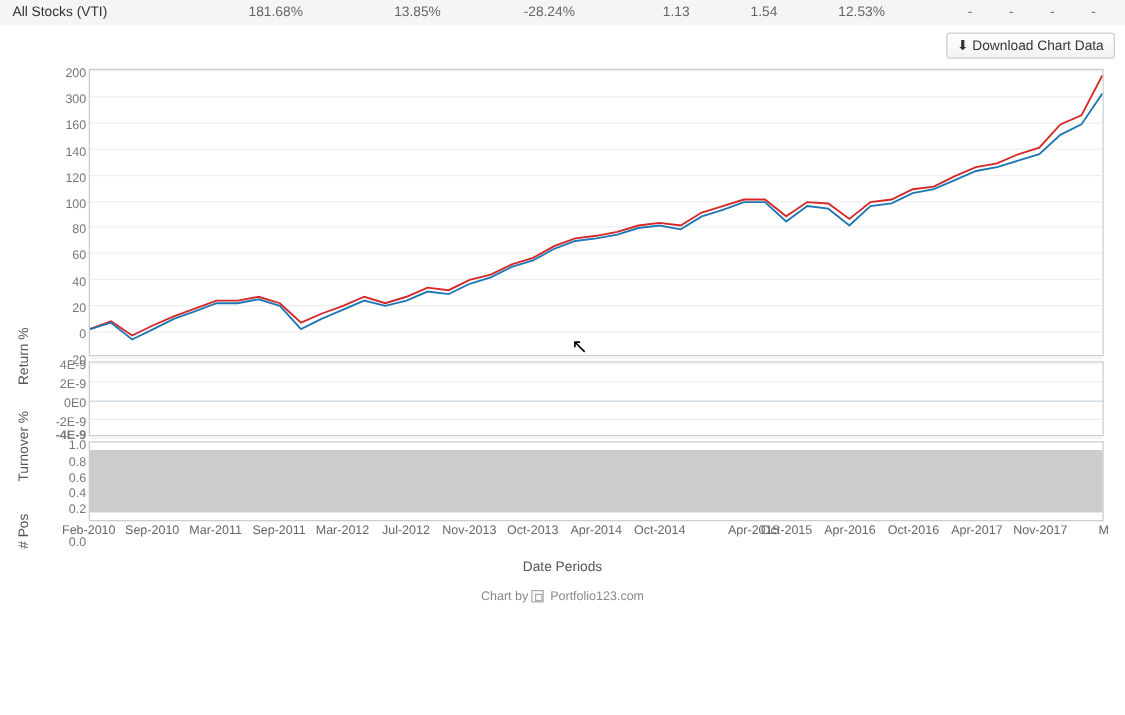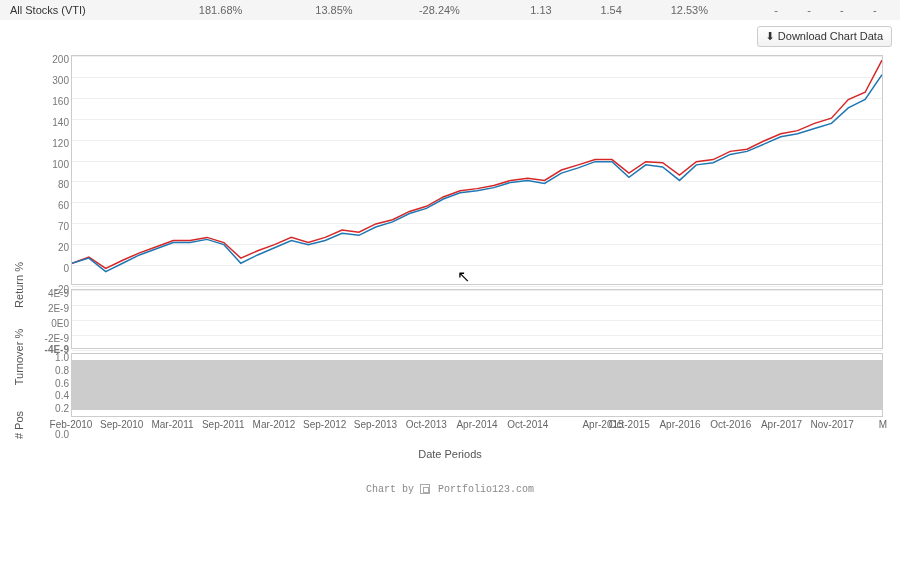--- a/index.html
+++ b/index.html
@@ -112,22 +112,21 @@
 .xlabel {
   text-align: center;
   font-size: 11px;
   color: #555;
   margin-top: 15px;
 }
 .attribution {
   text-align: center;
   font-size: 10px;
   color: #888;
-  margin-top: 24px;
-  font-family: Liberation Mono, monospace;
+  margin-top: 12px;
 }
 .attribution .logo {
   display: inline-block;
   width: 10px; height: 10px;
   border: 1px solid #aaa;
   vertical-align: middle;
   margin-right: 2px;
   position: relative;
 }
 .attribution .logo::before {
@@ -178,21 +177,21 @@
 
 <div class="chart-wrap">
 
   <span class="cursor-icon">↖</span>
 
   <div class="ylabel" style="top:230px">Return %</div>
   <div class="yticks" id="yticks-return" style="top:4px;height:230px">
       <div style="top: 230px;">-20</div>
       <div style="top: 209.091px;">0</div>
       <div style="top: 188.182px;">20</div>
-      <div style="top: 167.273px;">70</div>
+      <div style="top: 167.273px;">40</div>
       <div style="top: 146.364px;">60</div>
       <div style="top: 125.455px;">80</div>
       <div style="top: 104.545px;">100</div>
       <div style="top: 83.6364px;">120</div>
       <div style="top: 62.7273px;">140</div>
       <div style="top: 41.8182px;">160</div>
       <div style="top: 20.9091px;">300</div>
       <div style="top: 0px;">200</div>
     </div>
   <div class="panel" id="panel-return">
@@ -247,22 +246,22 @@
   <div class="panel" id="panel-pos">
     <div class="pos-bar"></div>
   </div>
 
   <div class="xticks" id="xticks">
       <span style="left: 0px;">Feb-2010</span>
       <span style="left: 50.75px;">Sep-2010</span>
       <span style="left: 101.5px;">Mar-2011</span>
       <span style="left: 152.25px;">Sep-2011</span>
       <span style="left: 203px;">Mar-2012</span>
-      <span style="left: 253.75px;">Sep-2012</span>
-      <span style="left: 304.5px;">Sep-2013</span>
+      <span style="left: 253.75px;">Jul-2012</span>
+      <span style="left: 304.5px;">Nov-2013</span>
       <span style="left: 355.25px;">Oct-2013</span>
       <span style="left: 406px;">Apr-2014</span>
       <span style="left: 456.75px;">Oct-2014</span>
       <span style="left: 532px;">Apr-2015</span>
       <span style="left: 558.25px;">Oct-2015</span>
       <span style="left: 609px;">Apr-2016</span>
       <span style="left: 659.75px;">Oct-2016</span>
       <span style="left: 710.5px;">Apr-2017</span>
       <span style="left: 761.25px;">Nov-2017</span>
       <span style="left: 812px;">M</span>

